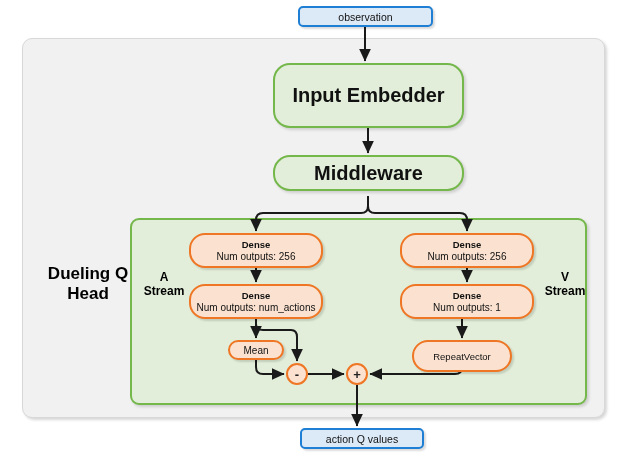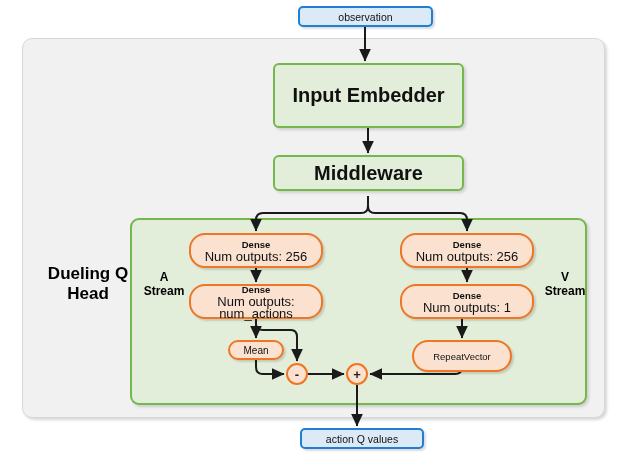--- a/index.html
+++ b/index.html
@@ -59,21 +59,21 @@
     display: flex;
     flex-direction: column;
     align-items: center;
     justify-content: center;
     text-align: center;
     color: #111111;
   }
   .node-green {
     background: #e2eed9;
     border: 2px solid #74b74a;
-    border-radius: 6px;
+    border-radius: 17px;
     box-shadow: 2px 2px 3px rgba(0,0,0,0.14);
     font-size: 20px;
     font-weight: bold;
   }
   .node-orange {
     background: #fbe2d0;
     border: 2px solid #ee7624;
     border-radius: 16px;
     box-shadow: 2px 2px 2px rgba(0,0,0,0.14);
   }
@@ -83,21 +83,21 @@
     border-radius: 5px;
     box-shadow: 2px 2px 2px rgba(0,0,0,0.14);
     font-size: 10.5px;
   }
   .dense-title {
     font-size: 9.5px;
     font-weight: bold;
     line-height: 12px;
   }
   .dense-sub {
-    font-size: 13px;
+    font-size: 10px;
     line-height: 12px;
   }
   .op-label {
     font-size: 10px;
     font-weight: normal;
   }
   .op-label-reg {
     font-size: 9.5px;
   }
 

